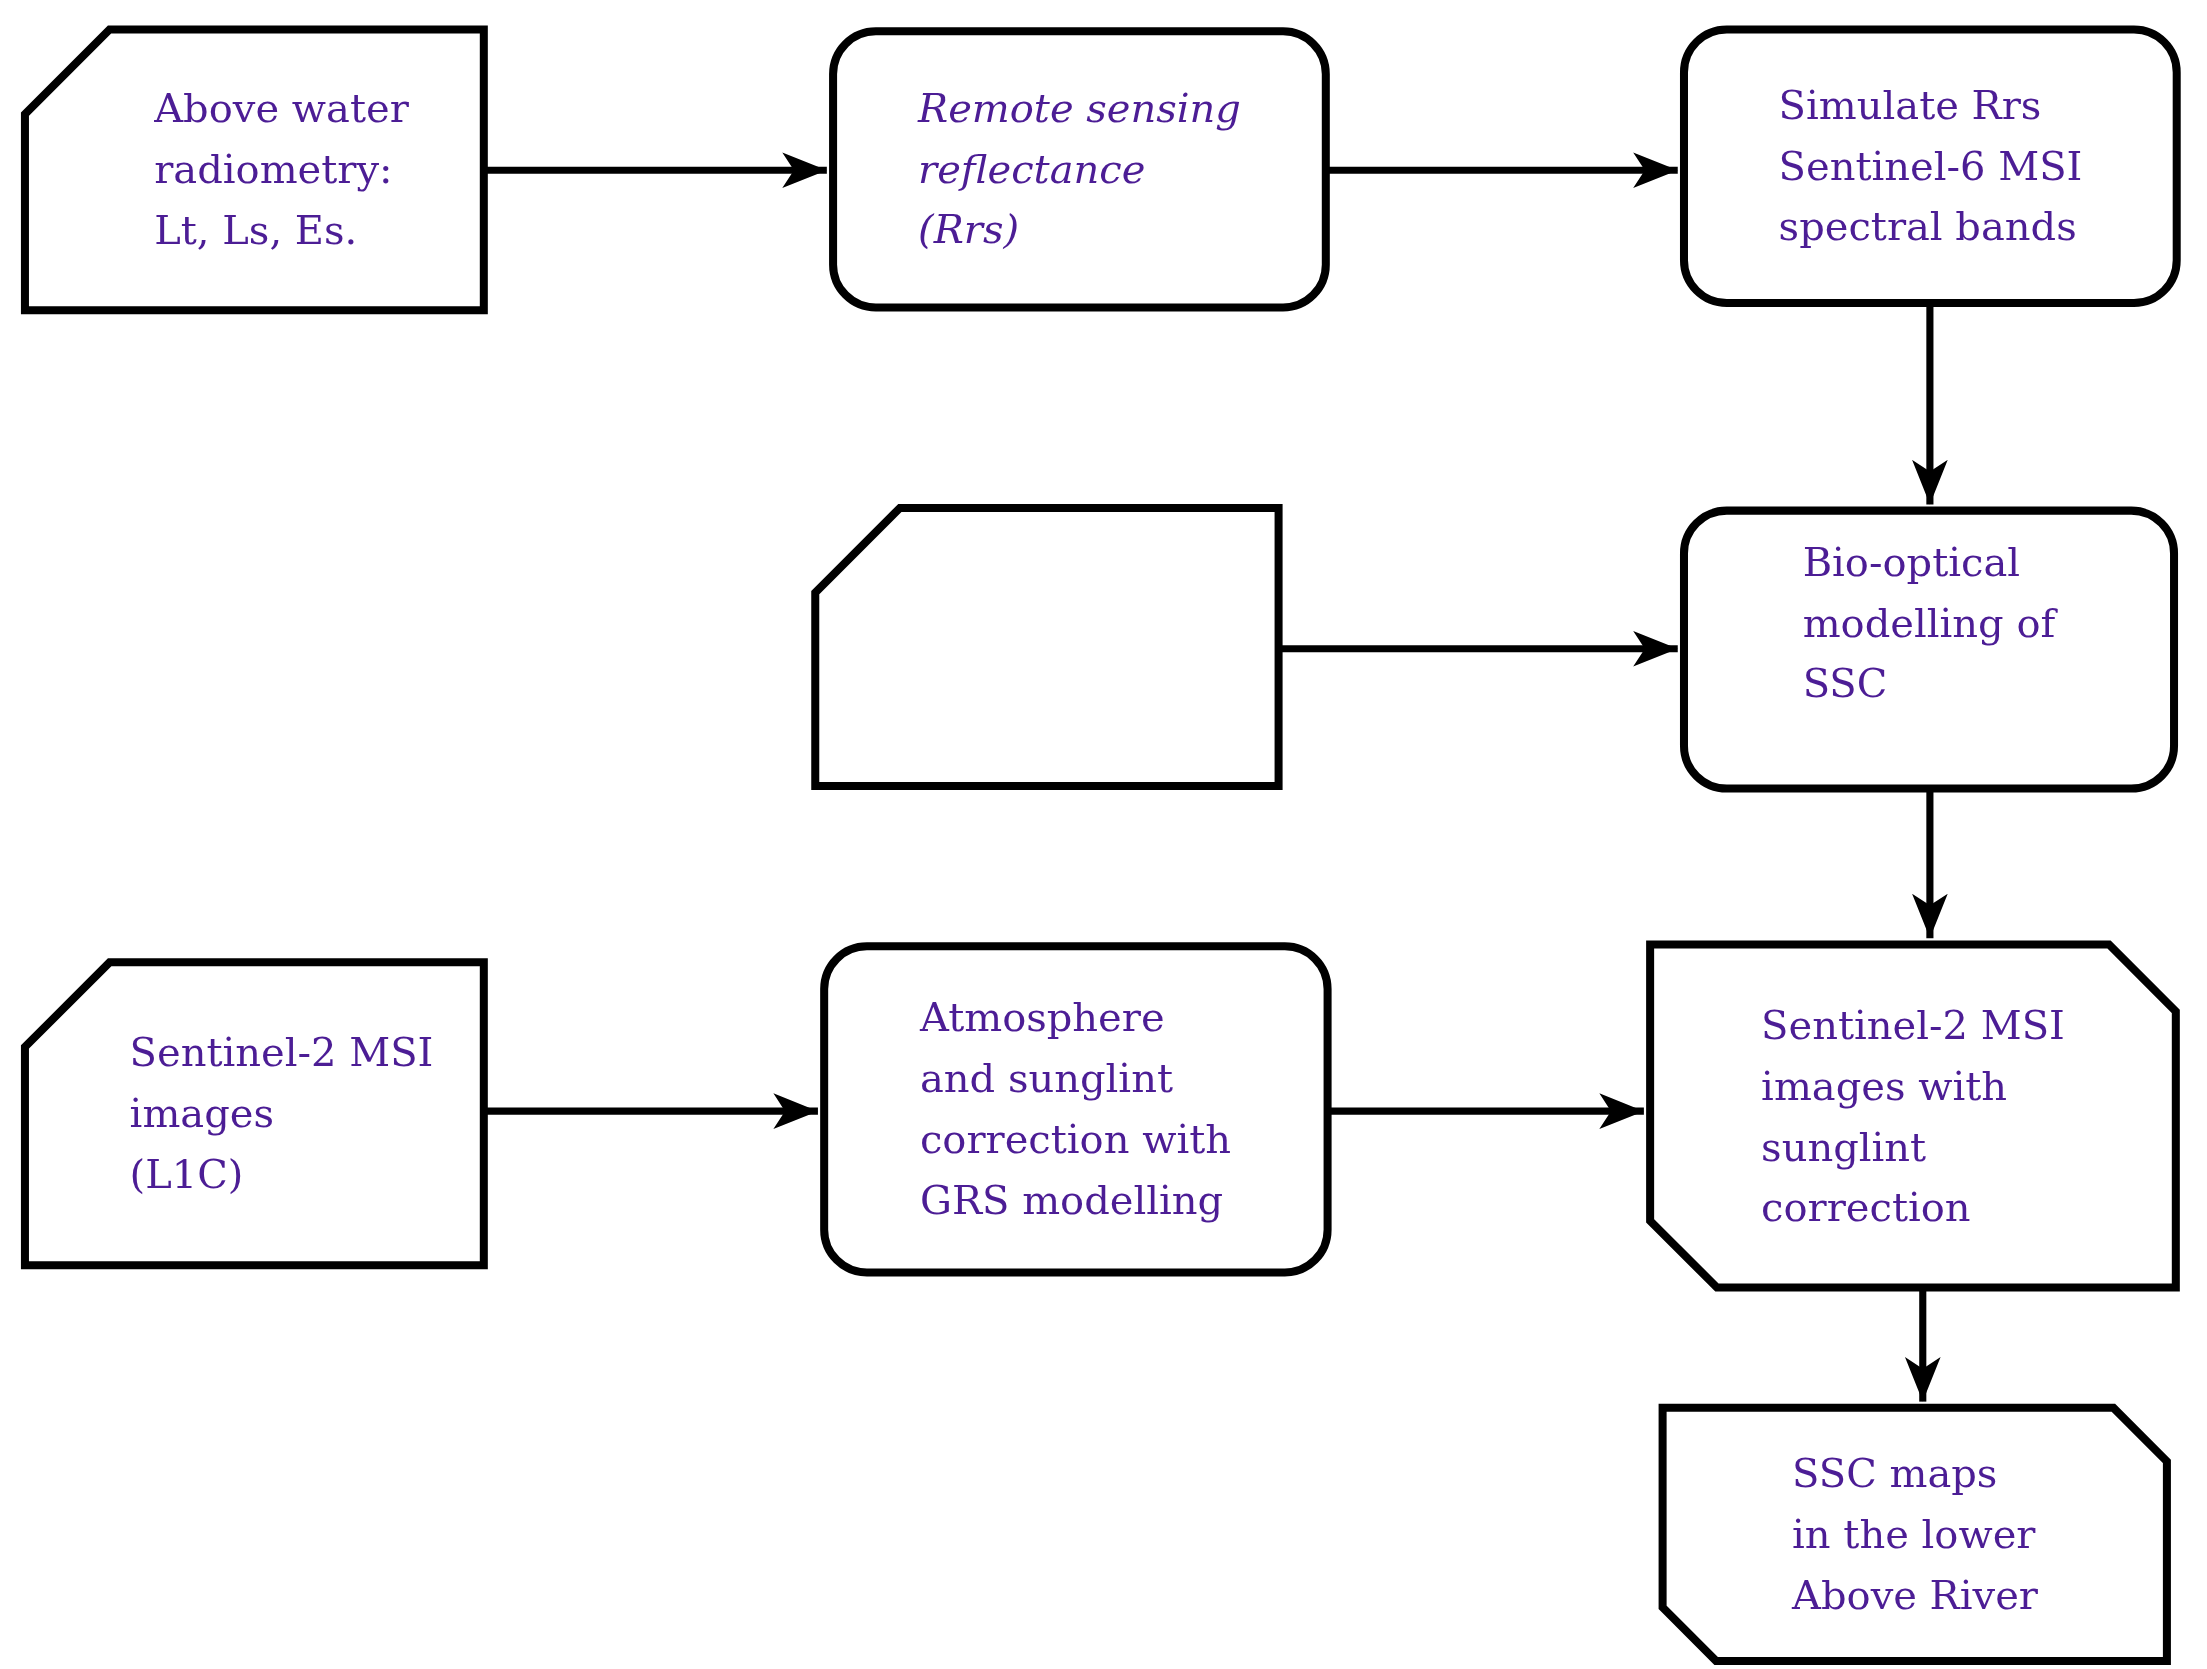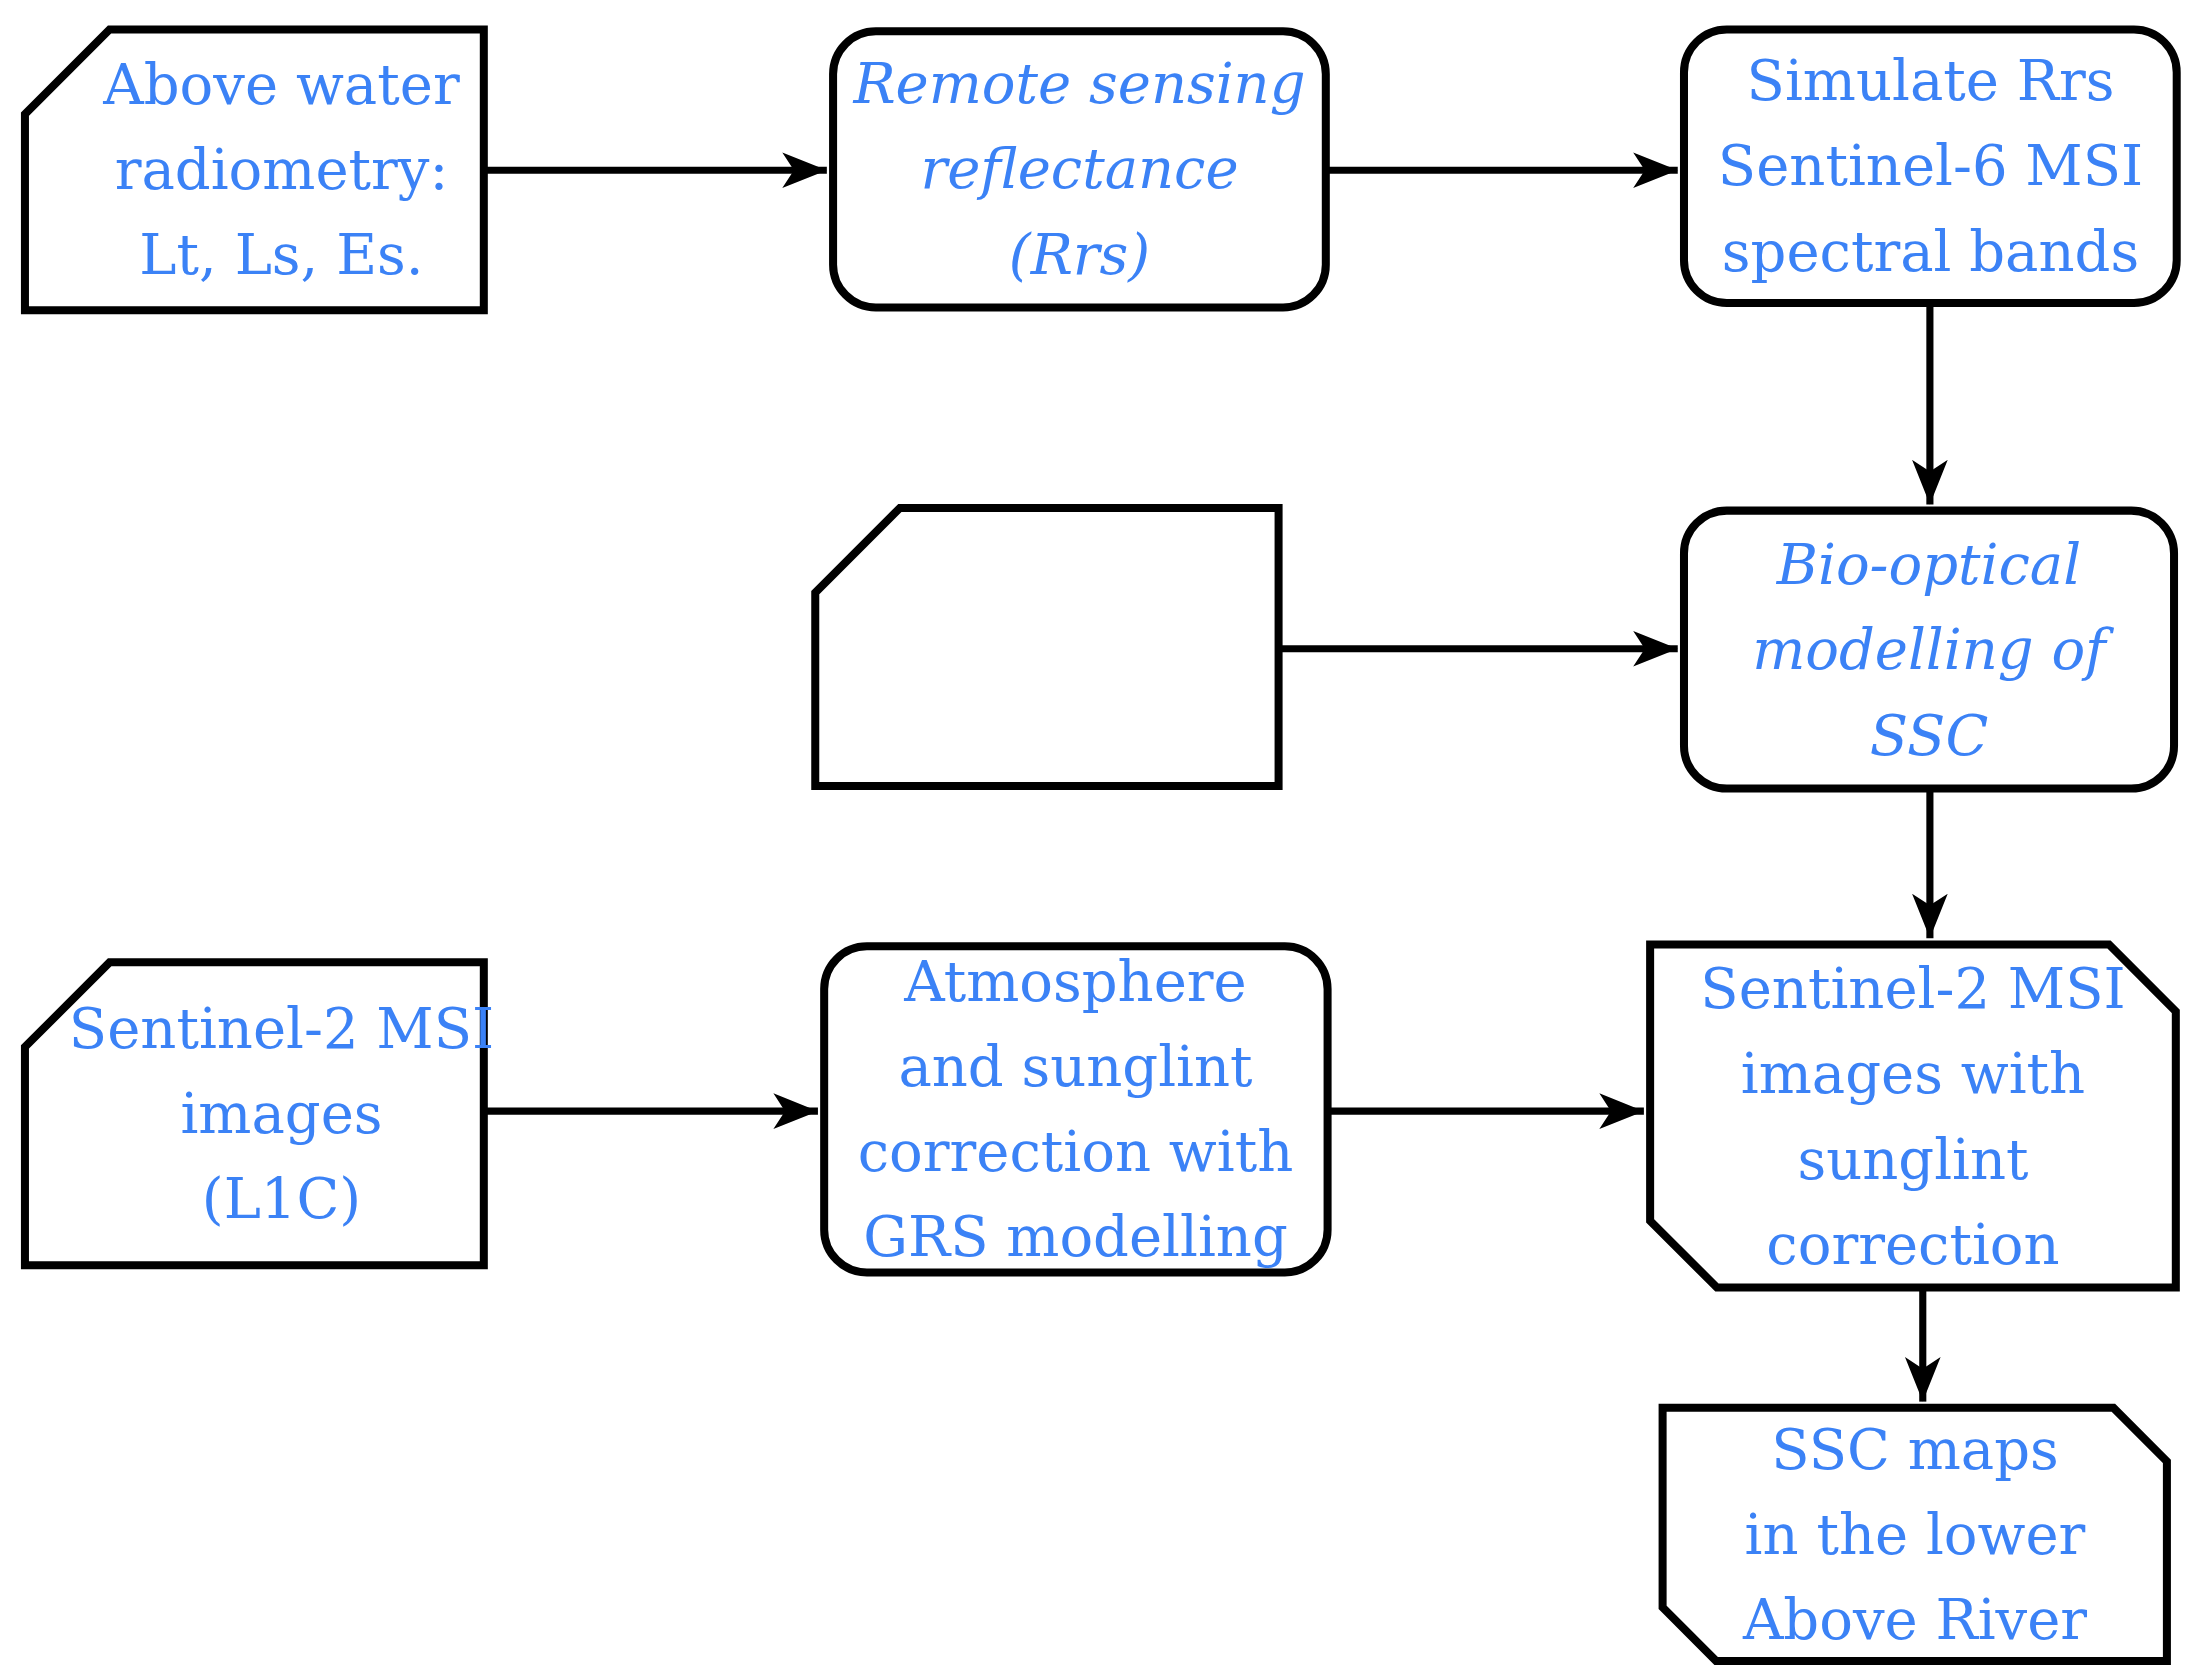--- a/index.html
+++ b/index.html
@@ -21,25 +21,24 @@
     left: 0;
     top: 0;
     width: 2207px;
     height: 1669px;
   }
   .node-label {
     position: absolute;
     display: flex;
     align-items: center;
     justify-content: center;
-    text-align: center;
     white-space: pre-line;
-    font-size: 56px;
+    font-size: 40px;
     line-height: 1.52;
-    color: #3b82f6;
+    color: #4c1d95;
     pointer-events: none;
   }
   .shape {
     fill: #ffffff;
     stroke: #000000;
     stroke-width: 9;
     stroke-linejoin: miter;
   }
   .edge {
     stroke: #000000;
@@ -85,21 +84,21 @@
 
   <div class="node-label" style="left:833px;  top:31px;   width:493px; height:276px;font-style:italic;">Remote sensing
 reflectance
 (Rrs)</div>
 
   <div class="node-label" style="left:1684px; top:29px;   width:493px; height:274px;">Simulate Rrs
 Sentinel-6 MSI
 spectral bands</div>
 
 
-  <div class="node-label" style="left:1684px; top:511px;  width:490px; height:278px;font-style:italic;">Bio-optical
+  <div class="node-label" style="left:1684px; top:484px;  width:490px; height:278px;">Bio-optical
 modelling of
 SSC</div>
 
   <div class="node-label" style="left:25px;   top:962px; width:459px; height:303px; padding-left:27px;">Sentinel-2 MSI
 images
 (L1C)</div>
 
   <div class="node-label" style="left:824px;  top:946px; width:503px; height:326px;">Atmosphere
 and sunglint
 correction with

